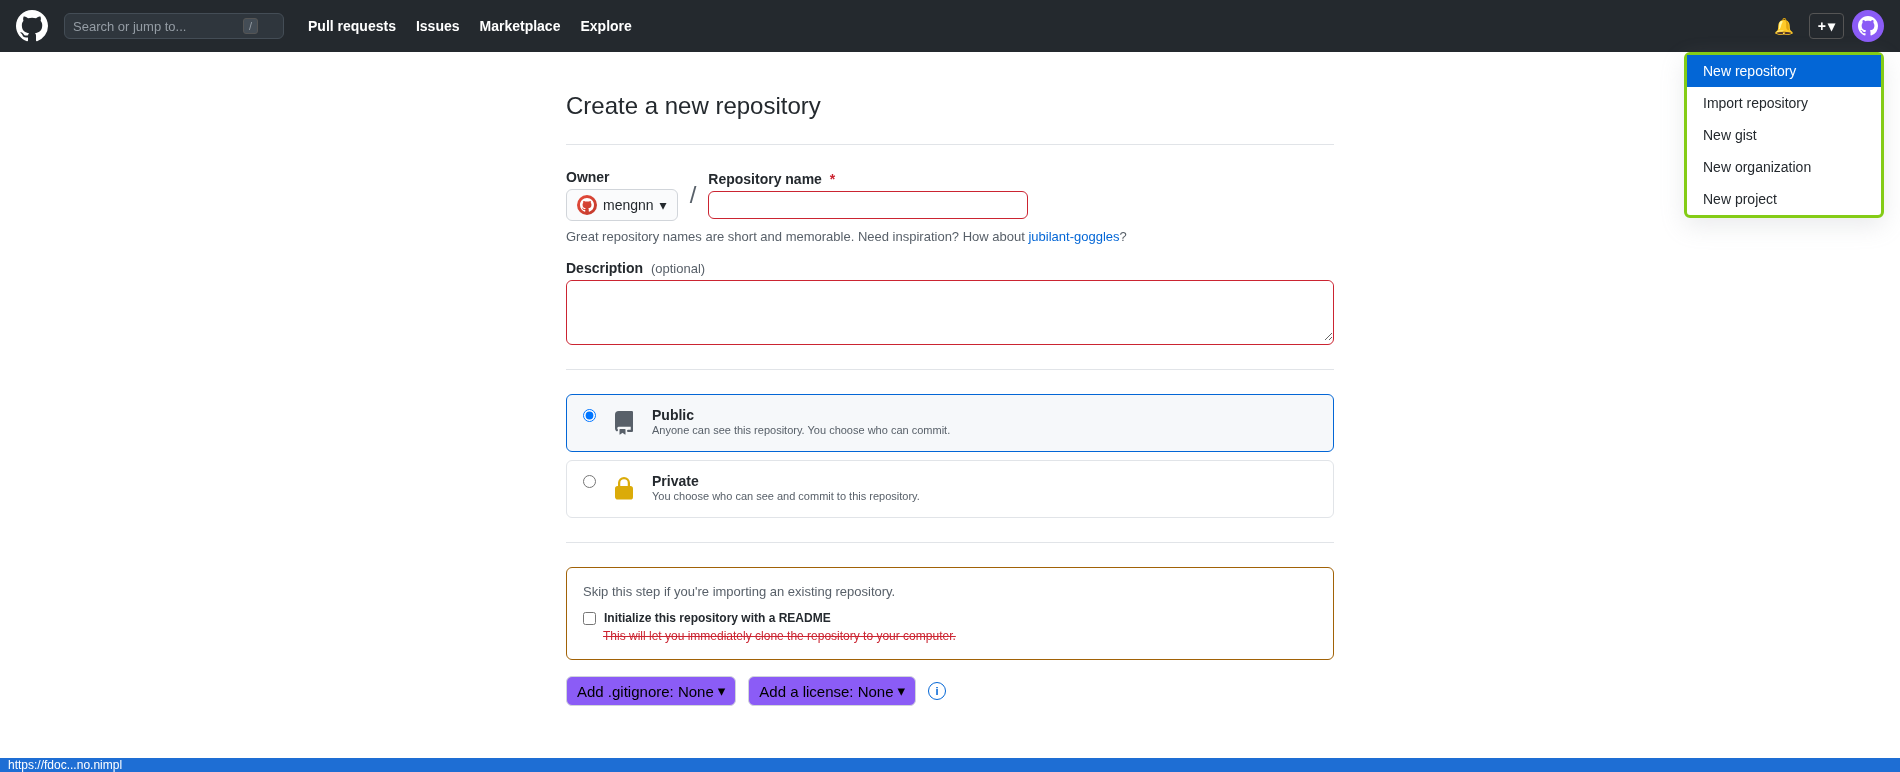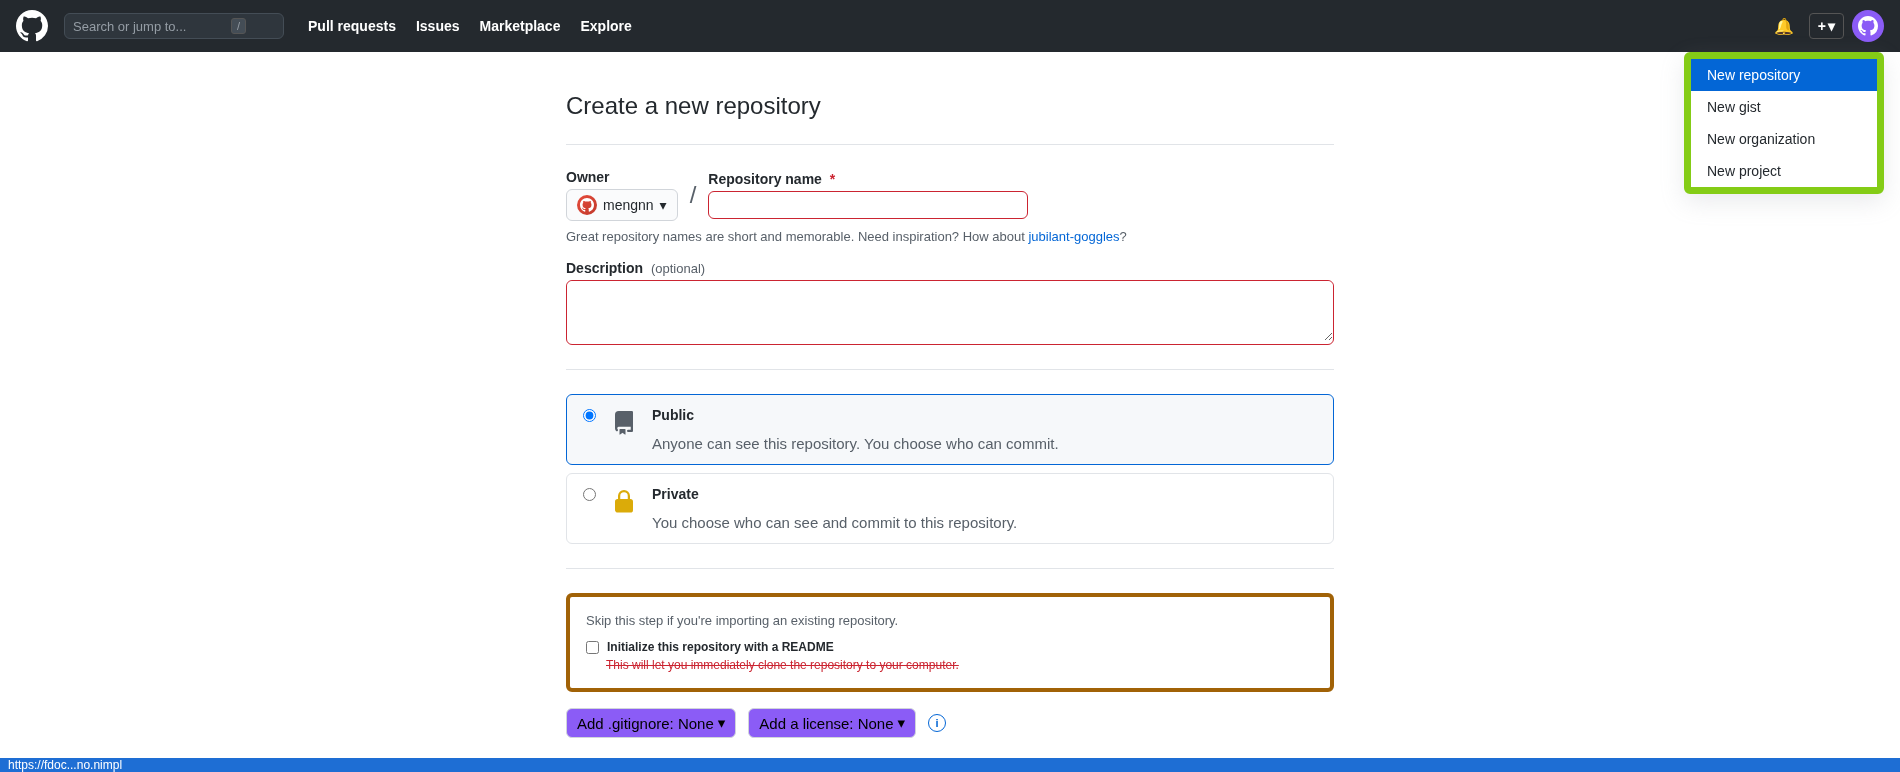--- a/index.html
+++ b/index.html
@@ -18,21 +18,21 @@
     }
     .navbar-logo { display: flex; align-items: center; }
     .navbar-logo svg { fill: #fff; width: 32px; height: 32px; }
     .navbar-search {
       display: flex;
       align-items: center;
       background: #2f363d;
       border: 1px solid #444d56;
       border-radius: 6px;
       padding: 4px 8px;
-      gap: 8px;
+      gap: 20px;
       width: 220px;
     }
     .navbar-search input {
       background: transparent;
       border: none;
       outline: none;
       color: #c8d3da;
       font-size: 13px;
       width: 150px;
     }
@@ -97,21 +97,21 @@
       color: #fff;
       font-size: 12px;
     }
 
     
     .dropdown-menu {
       position: absolute;
       top: 52px;
       right: 16px;
       background: #fff;
-      border: 7px solid #84cc16;
+      border: 3px solid #84cc16;
       border-radius: 6px;
       box-shadow: 0 8px 24px rgba(149,157,165,0.2);
       width: 200px;
       z-index: 200;
     }
     .dropdown-item {
       display: block;
       padding: 8px 16px;
       color: #24292e;
       font-size: 14px;
@@ -236,25 +236,25 @@
     .visibility-icon {
       width: 32px;
       height: 32px;
       display: flex;
       align-items: center;
       justify-content: center;
       font-size: 20px;
     }
     .visibility-text-group {}
     .visibility-name { font-weight: 600; font-size: 14px; color: #24292e; }
-    .visibility-desc { font-size: 15px; color: #586069; margin-top: 12px; }
+    .visibility-desc { font-size: 11px; color: #586069; margin-top: 1px; }
 
     .init-section {
       margin-top: 24px;
-      border: 4px solid #a16207;
+      border: 1px solid #a16207;
       border-radius: 6px;
       padding: 16px;
     }
     .init-skip-text { font-size: 13px; color: #586069; margin-bottom: 12px; }
     .init-checkbox-row {
       display: flex;
       align-items: center;
       gap: 8px;
     }
     .init-checkbox-row input[type="checkbox"] { cursor: pointer; }
@@ -339,20 +339,21 @@
     </button>
     <div class="avatar-btn">
       <svg width="20" height="20" viewBox="0 0 16 16" fill="white">
           <path d="M8 0C3.58 0 0 3.58 0 8c0 3.54 2.29 6.53 5.47 7.59.4.07.55-.17.55-.38 0-.19-.01-.82-.01-1.49-2.01.37-2.53-.49-2.69-.94-.09-.23-.48-.94-.82-1.13-.28-.15-.68-.52-.01-.53.63-.01 1.08.58 1.23.82.72 1.21 1.87.87 2.33.66.07-.52.28-.87.51-1.07-1.78-.2-3.64-.89-3.64-3.95 0-.87.31-1.59.82-2.15-.08-.2-.36-1.02.08-2.12 0 0 .67-.21 2.2.82.64-.18 1.32-.27 2-.27.68 0 1.36.09 2 .27 1.53-1.04 2.2-.82 2.2-.82.44 1.1.16 1.92.08 2.12.51.56.82 1.27.82 2.15 0 3.07-1.87 3.75-3.65 3.95.29.25.54.73.54 1.48 0 1.07-.01 1.93-.01 2.2 0 .21.15.46.55.38A8.013 8.013 0 0016 8c0-4.42-3.58-8-8-8z"></path>
         </svg>
     </div>
   </div>
 
   <div class="dropdown-menu">
     <a class="dropdown-item active">New repository</a>
+    <a class="dropdown-item">Import repository</a>
     <a class="dropdown-item">New gist</a>
     <a class="dropdown-item">New organization</a>
     <a class="dropdown-item">New project</a>
   </div>
 </nav>
 
 <div class="main-content">
   <h1 class="page-title">Create a new repository</h1>
 
   <hr class="divider">

